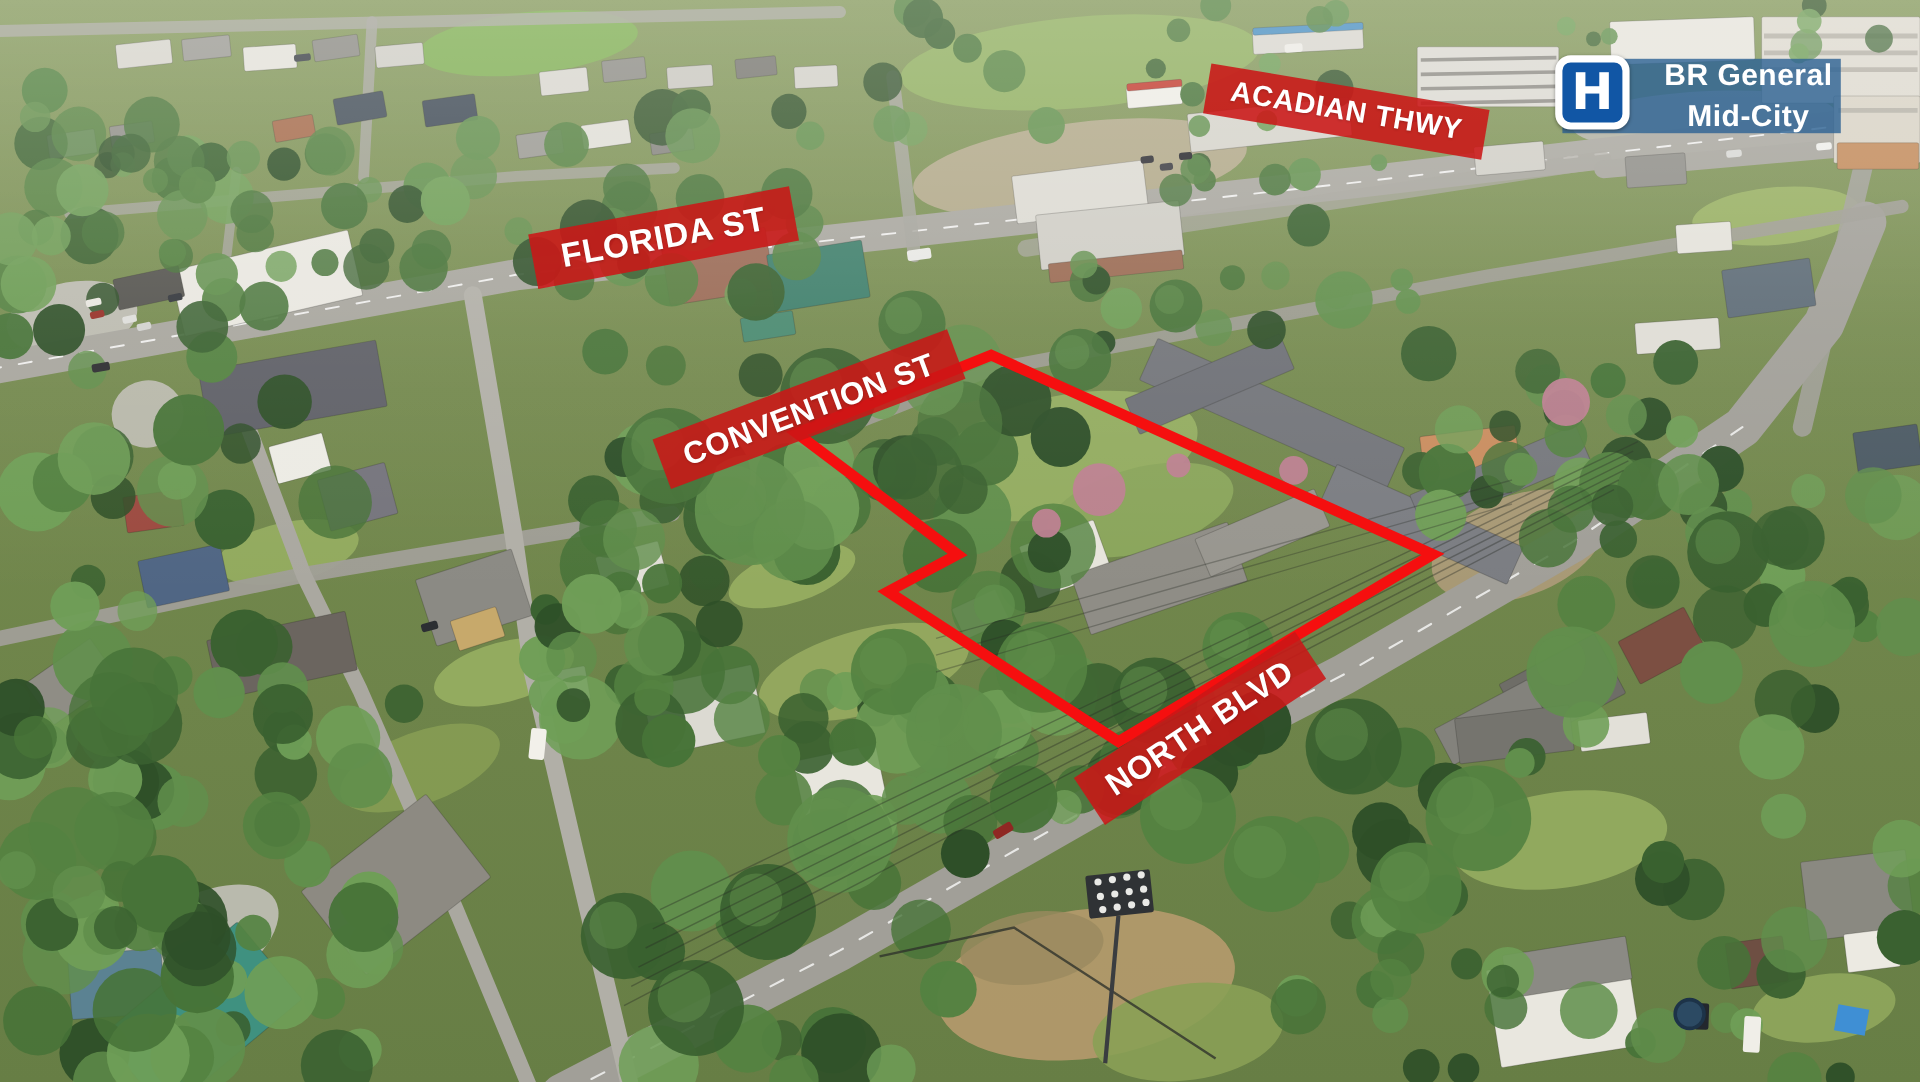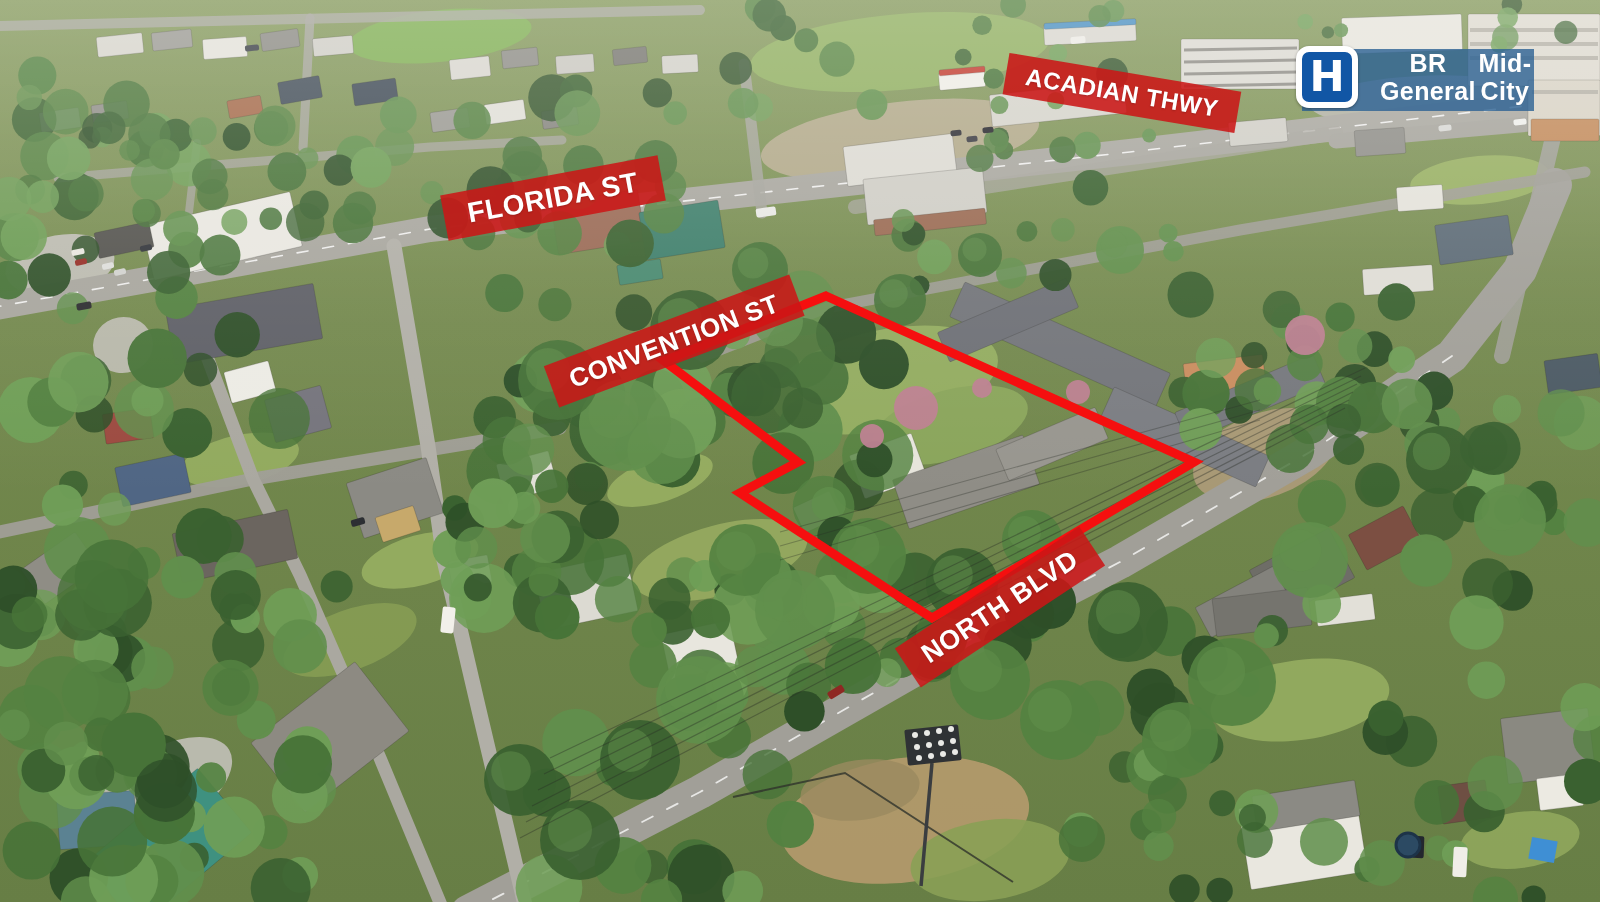--- a/index.html
+++ b/index.html
@@ -18,21 +18,21 @@
     padding:9px 24px;
     line-height:1;
     text-shadow:0 1px 2px rgba(0,0,0,.18);
   }
   
   .badge{position:absolute;left:1296px;top:46px;width:242px;height:66px;}
   .badge-strip{
     position:absolute;left:6px;top:3px;width:232px;height:62px;
     background:var(--badge-blue,rgba(44,98,148,.8));
     color:var(--label-text,#fff);
-    display:flex;flex-direction:row;justify-content:space-between;
+    display:flex;flex-direction:column;justify-content:space-between;
     padding-left:78px;box-sizing:border-box;text-align:center;
   }
   .badge-strip .l1,.badge-strip .l2{
     font-weight:800;font-size:25px;line-height:28px;letter-spacing:.4px;
   }
   .badge-icon{
     position:absolute;left:0;top:0;width:50px;height:50px;
     background:var(--sign-blue,#1156a5);
     border:6px solid #fff;border-radius:13px;
     box-shadow:0 1px 3px rgba(0,0,0,.35);

